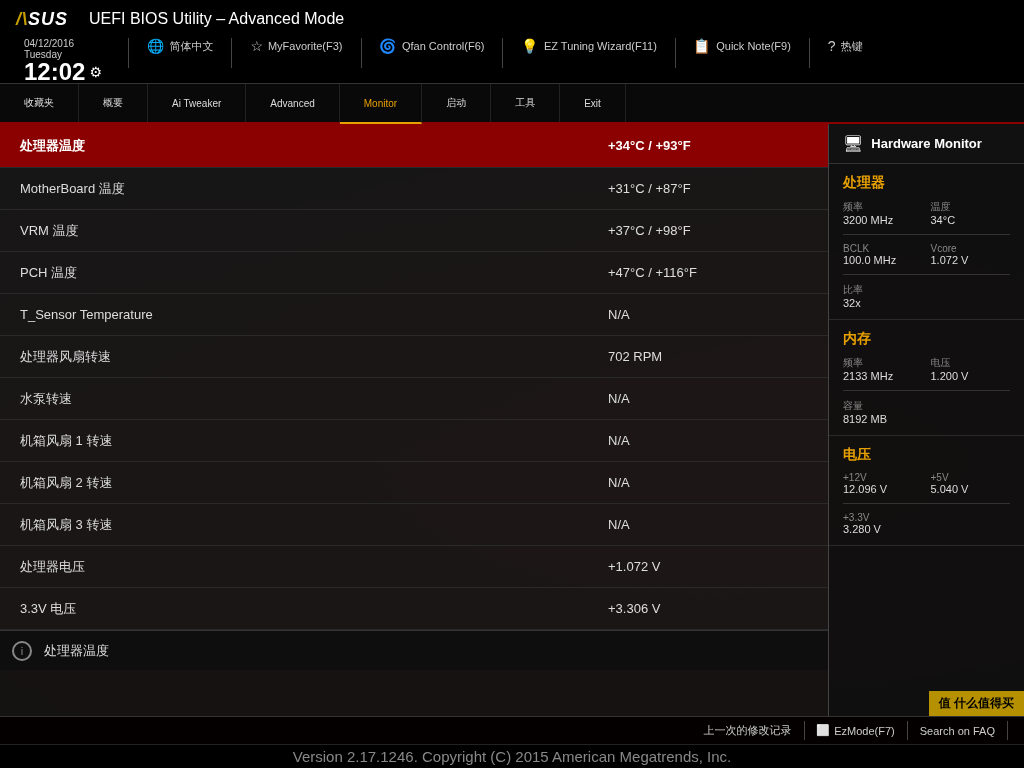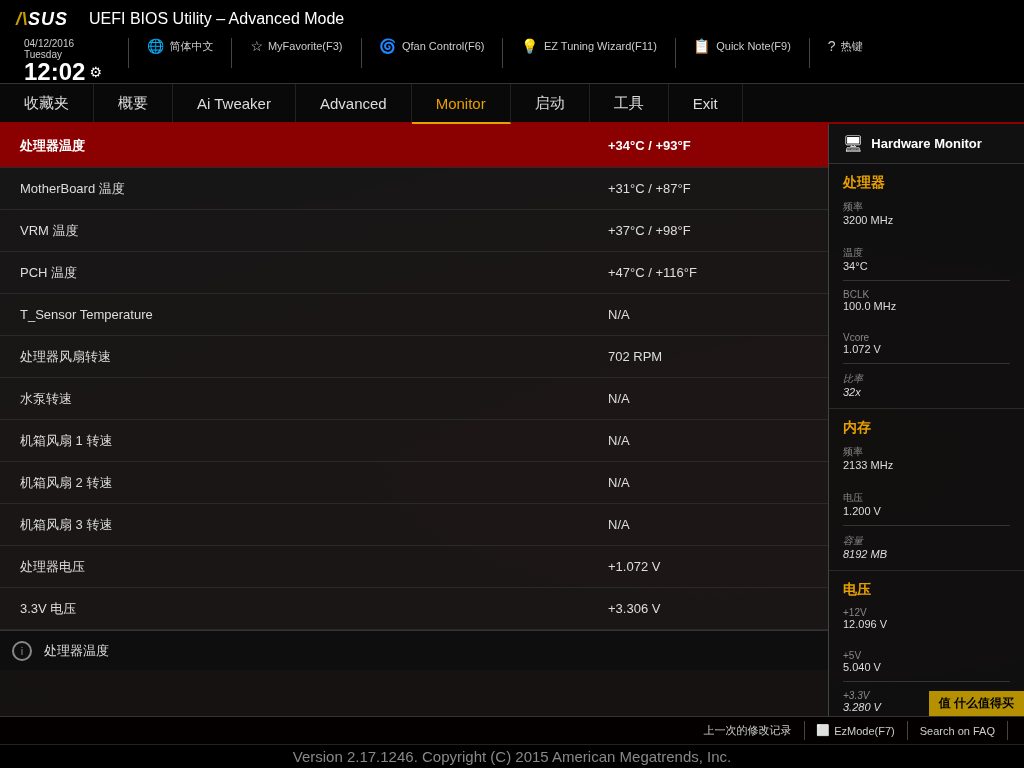--- a/index.html
+++ b/index.html
@@ -107,21 +107,21 @@
       background: rgba(10,10,10,0.95);
       height: 40px;
       display: flex;
       align-items: stretch;
       border-bottom: 2px solid #8B0000;
     }
     .nav-item {
       display: flex;
       align-items: center;
       padding: 0 24px;
-      font-size: 15px;
+      font-size: 10px;
       color: #ddd;
       cursor: pointer;
       border-right: 1px solid #222;
     }
     .nav-item.active {
       color: #e8a000;
       border-bottom: 2px solid #e8a000;
       margin-bottom: -2px;
     }
 
@@ -200,34 +200,33 @@
       border-bottom: 1px solid #2a2a2a;
     }
     .hw-section-title {
       color: #e8a000;
       font-size: 14px;
       font-weight: bold;
       margin-bottom: 8px;
     }
     .hw-grid {
       display: grid;
-      grid-template-columns: 1fr;
-      gap: 20px 8px;
+      grid-template-columns: 1fr 1fr;
+      gap: 9px 8px;
     }
     .hw-label {
       font-size: 10px;
       color: #888;
     }
     .hw-value {
       font-size: 11px;
       color: #ddd;
     }
     .hw-single {
       margin-top: 2px;
-      font-style: italic;
     }
     .hw-divider {
       height: 1px;
       background: #333;
       margin: 8px 0;
     }
 
     
     .status-bar {
       position: relative;

